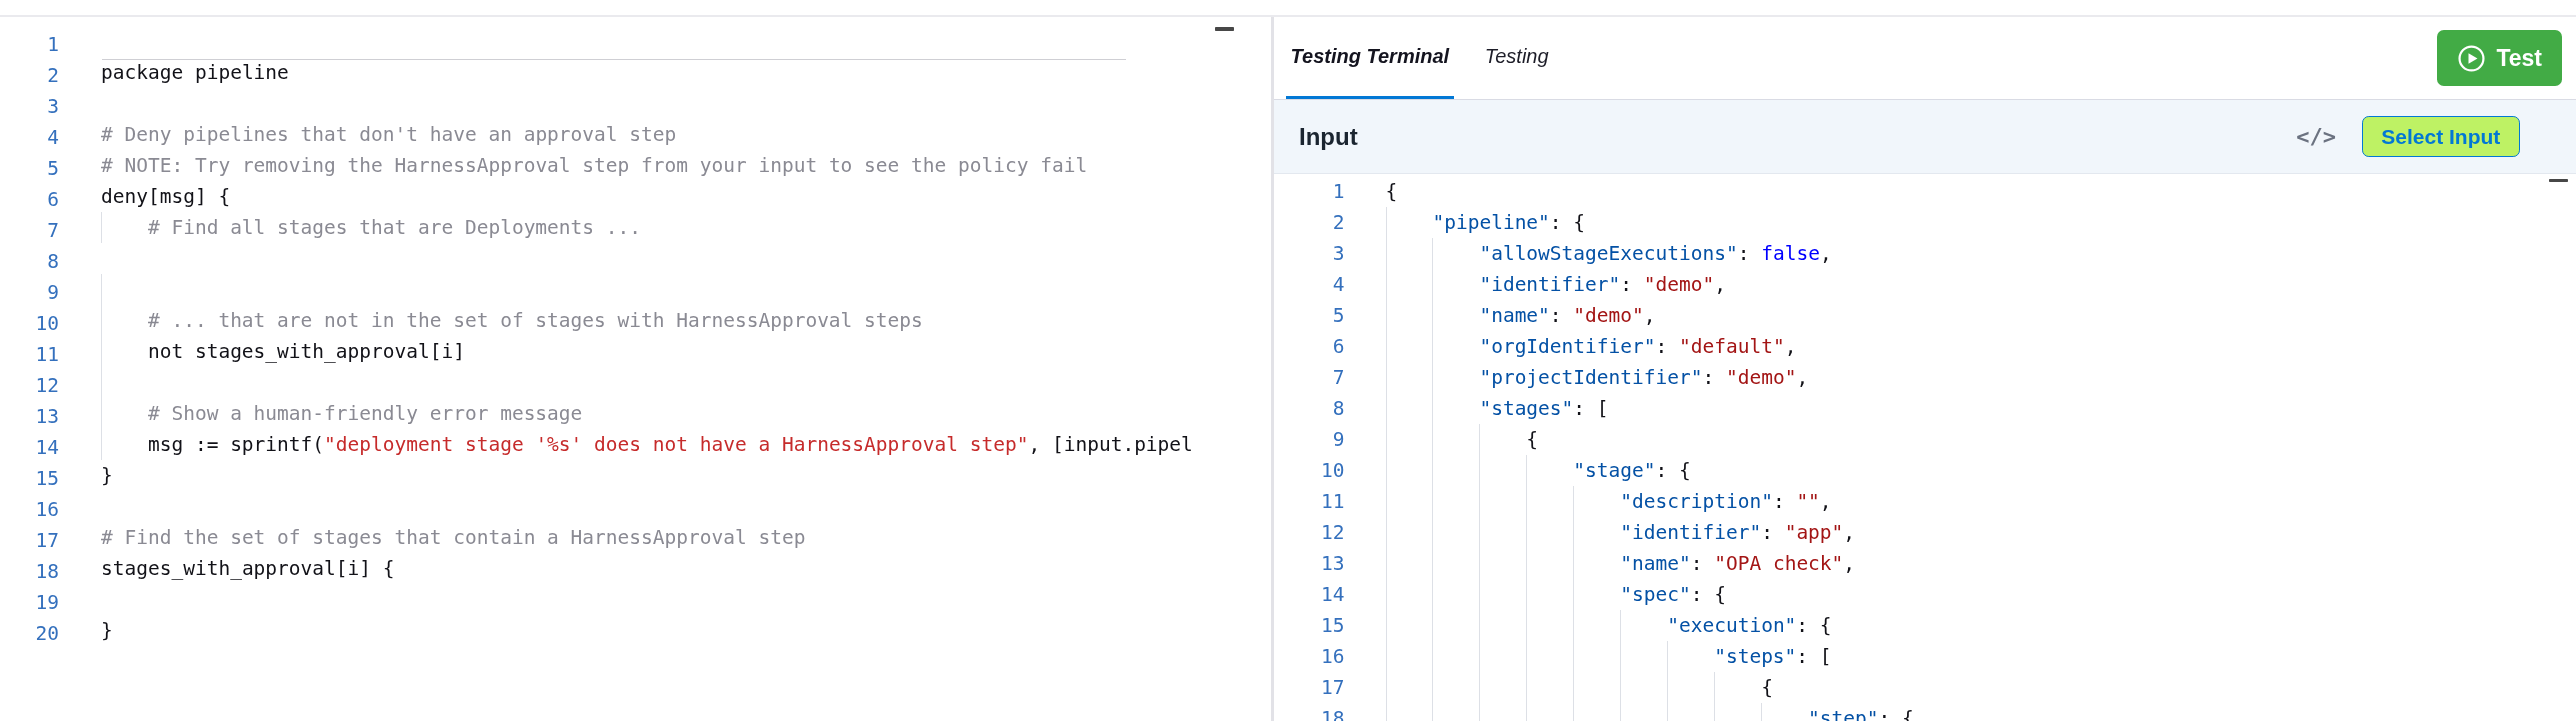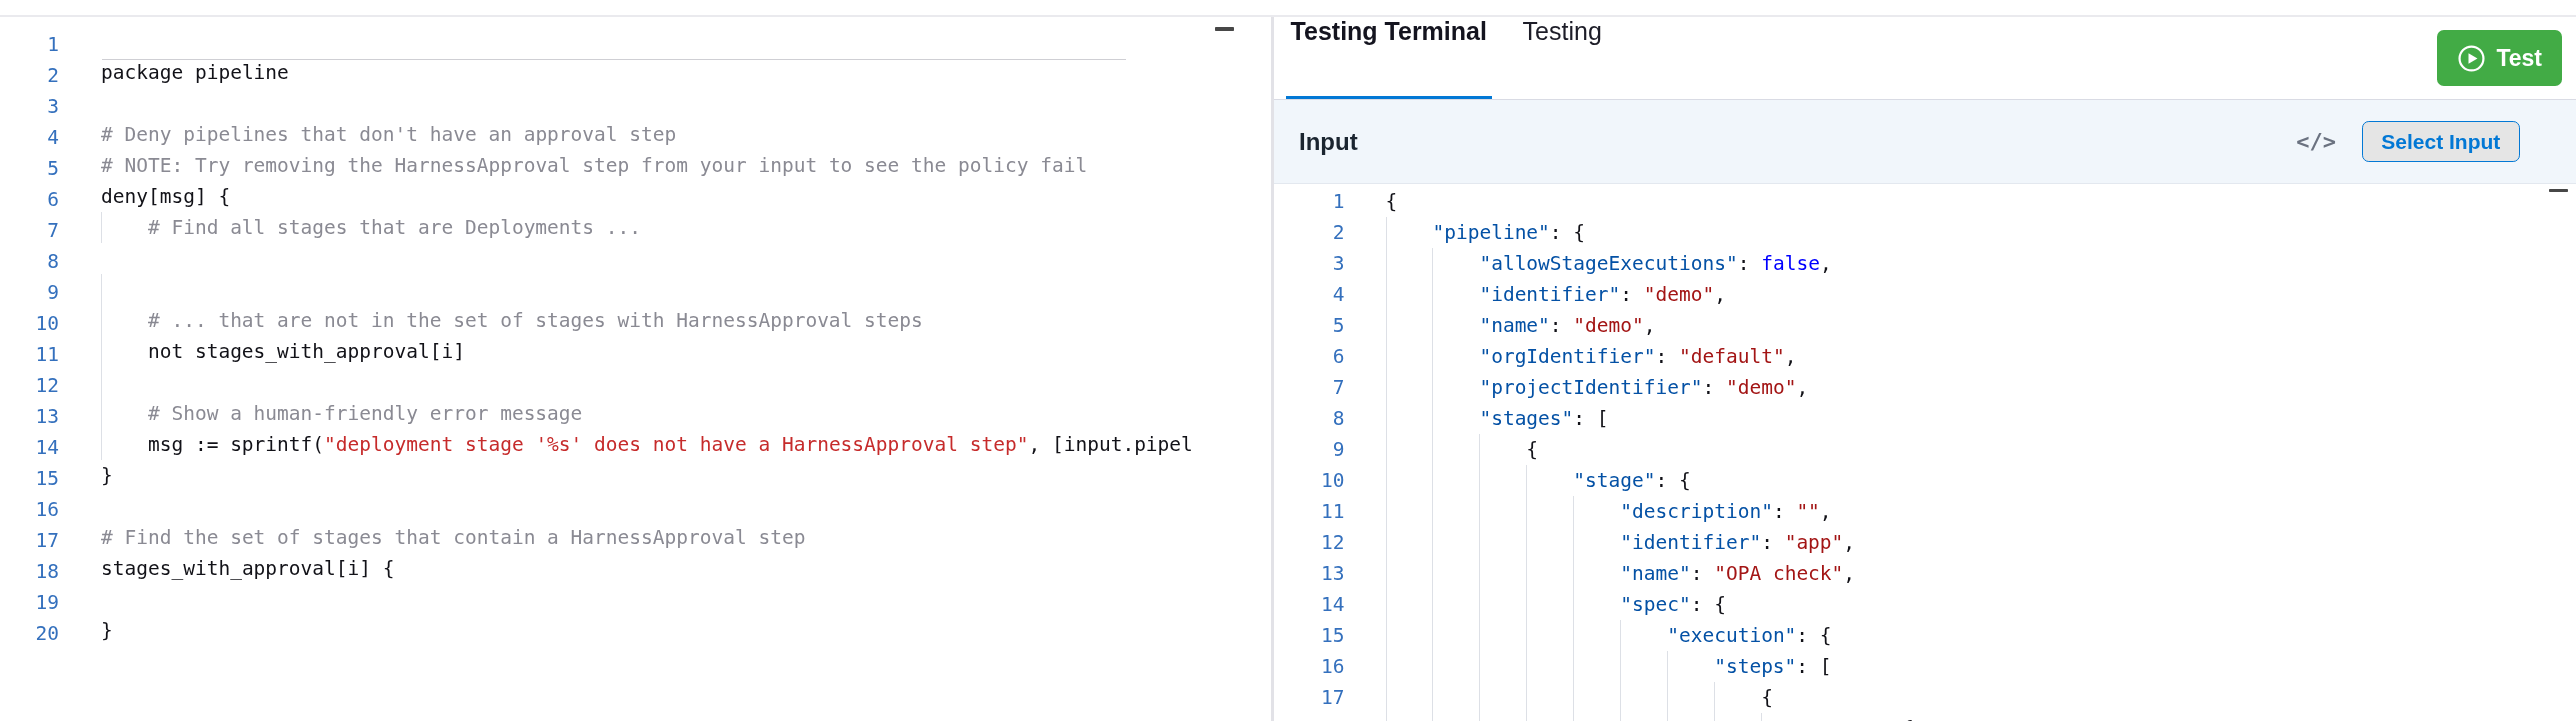--- a/index.html
+++ b/index.html
@@ -14,35 +14,35 @@
   .main{position:absolute;top:17px;left:0;right:0;bottom:0;display:flex;}
 
   .editor{font-family:"DejaVu Sans Mono","Liberation Mono",monospace;font-size:19.5px;line-height:31px;}
   .pane-left{width:1271px;position:relative;overflow:hidden;background:#fff;}
   .pane-left .lines{padding-top:12px;}
   .divider{width:2.5px;background:#e2e2e7;}
 
   .pane-right{flex:1;display:flex;flex-direction:column;position:relative;overflow:hidden;background:#fff;}
 
   .tabbar{height:83px;flex:none;display:flex;align-items:center;border-bottom:1.7px solid #d9dbe4;padding:0 13.6px 0 12px;}
-  .tab{height:100%;display:flex;align-items:flex-start;padding:0 5.1px;margin-right:25.5px;
-    font-size:25px;color:#1d1d28;cursor:pointer;border-bottom:3.4px solid transparent;}
+  .tab{height:100%;display:flex;align-items:center;padding:0 5.1px;margin-right:25.5px;
+    font-size:20px;color:#1d1d28;cursor:pointer;border-bottom:3.4px solid transparent;font-style:italic;}
   .tab.active{font-weight:700;color:#14141f;border-bottom-color:var(--blue,#0278d5);}
   .spacer{flex:1;}
   .test-btn{display:flex;align-items:center;gap:10.2px;background:var(--green,#42ab45);color:#fff;
     font-family:"Liberation Sans",sans-serif;font-size:23px;font-weight:700;height:56px;padding:0 20.4px;
     border-radius:6.8px;border:none;cursor:pointer;}
 
-  .inputbar{height:84px;flex:none;background:var(--inputbar,#f1f6fb);display:flex;align-items:center;
+  .inputbar{height:74px;flex:none;background:var(--inputbar,#f1f6fb);display:flex;align-items:center;
     padding:0 56px 0 25.5px;border-bottom:0.8px solid #e3e8ef;}
   .input-title{font-size:24px;font-weight:600;color:#1b2530;}
   .code-icon{margin-left:auto;margin-right:25.5px;color:#6b7280;font-size:22px;font-weight:700;
     font-family:"DejaVu Sans Mono",monospace;cursor:pointer;}
   .select-input-btn{height:41px;padding:0 18.7px;border:1.7px solid var(--blue,#0278d5);color:var(--blue,#0278d5);
-    background:#e5e5e5;border-radius:6.8px;font-family:"Liberation Sans",sans-serif;font-size:21px;font-weight:600;cursor:pointer;}
+    background:#bef264;border-radius:6.8px;font-family:"Liberation Sans",sans-serif;font-size:21px;font-weight:600;cursor:pointer;}
 
   .json-editor{flex:1;position:relative;padding-top:1.7px;overflow:hidden;background:#fff;}
 
   .line{display:flex;height:31px;position:relative;}
   .ln{flex:none;text-align:right;color:var(--ln,#3470bd);user-select:none;}
   .pane-left .ln{width:59px;}
   .pane-left .code{margin-left:42px;margin-top:28px;}
   .pane-right .ln{width:71px;}
   .pane-right .code{margin-left:41px;}
   .code{white-space:pre;flex:none;position:relative;}

